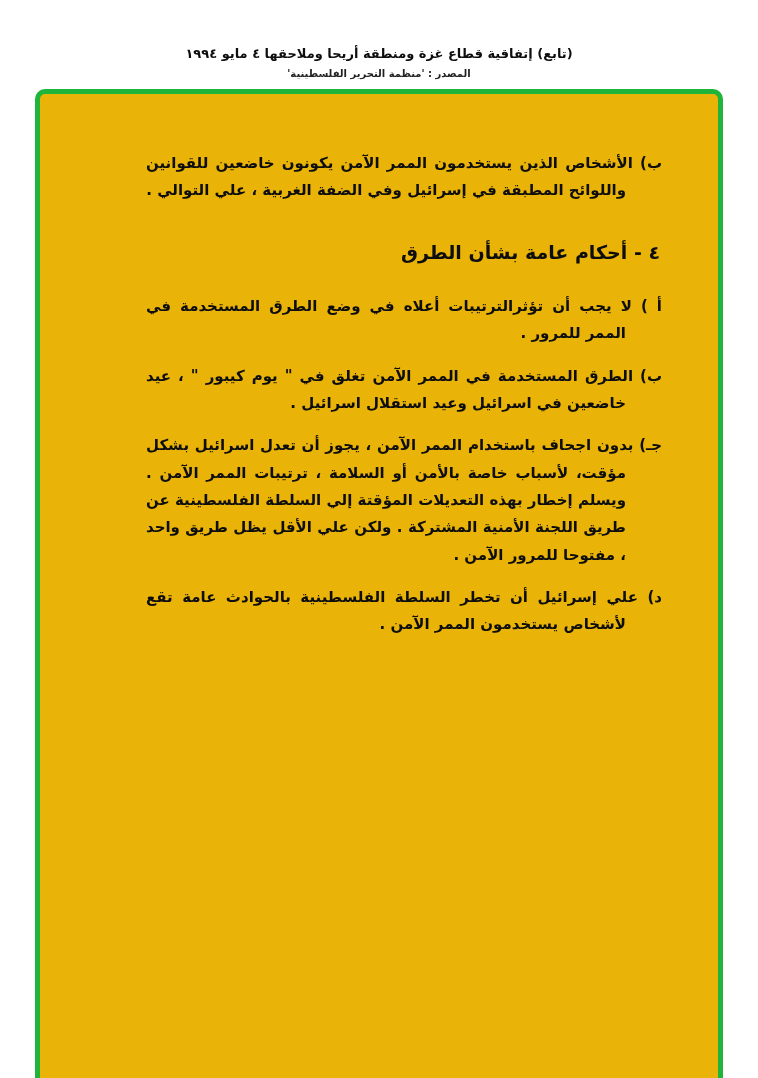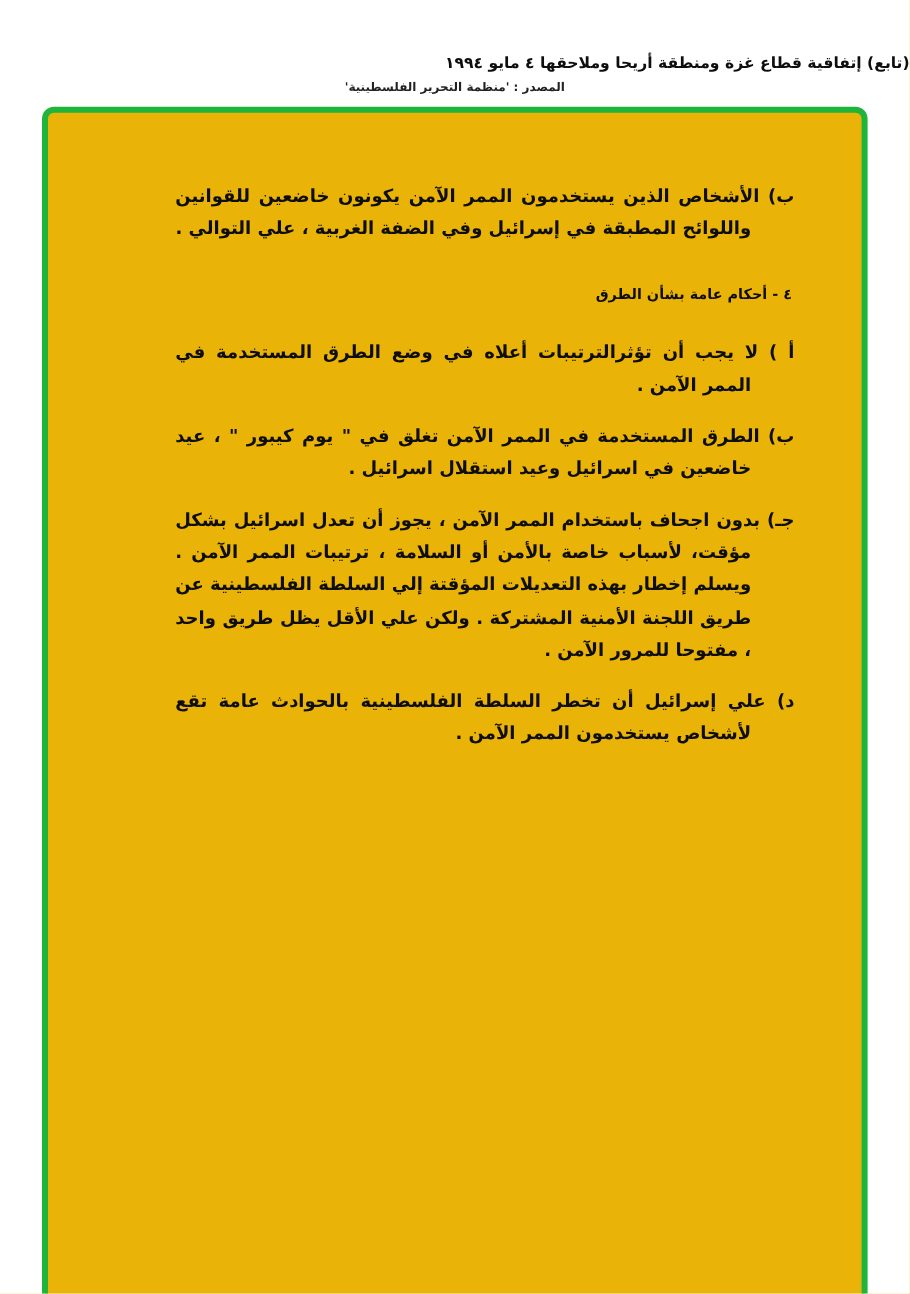--- a/index.html
+++ b/index.html
@@ -14,21 +14,20 @@
     overflow: hidden;
   }
   .header {
     padding-top: 46px;
     text-align: center;
     direction: rtl;
   }
   .header-title {
     font-size: 13px;
     font-weight: 700;
-    text-align: right;
   }
   .header-source {
     margin-top: 7px;
     font-size: 10px;
     font-weight: 700;
     color: #222;
   }
   .frame {
     width: 688px;
     height: 1018px;
@@ -46,21 +45,21 @@
     text-align: justify;
     color: #0e0e0e;
   }
   .item {
     padding-right: 36px;
     text-indent: -36px;
     margin-bottom: 15px;
   }
   .heading {
     margin: 30px 2px 24px 0;
-    font-size: 12px;
+    font-size: 19px;
     font-weight: 700;
     text-align: right;
   }
   .marker {
     white-space: pre;
   }
   .footer {
     margin-top: 9px;
     text-align: center;
     font-size: 13px;
@@ -72,20 +71,20 @@
 
 <div class="header">
   <div class="header-title">(تابع) إتفاقية قطاع غزة ومنطقة أريحا وملاحقها ٤ مايو ١٩٩٤</div>
   <div class="header-source">المصدر :  'منظمة التحرير الفلسطينية'</div>
 </div>
 
 <div class="frame">
   <div class="content" id="content">
       <div class="item"><span class="marker">ب) </span><span>الأشخاص الذين يستخدمون الممر الآمن يكونون خاضعين للقوانين واللوائح المطبقة في إسرائيل وفي الضفة الغربية ،  علي التوالي .</span></div>
       <div class="heading">٤ -  أحكام عامة بشأن الطرق</div>
-      <div class="item"><span class="marker">أ ) </span><span>لا يجب أن تؤثرالترتيبات أعلاه في وضع الطرق المستخدمة في الممر الآمن .</span></div>
+      <div class="item"><span class="marker">أ ) </span><span>لا يجب أن تؤثرالترتيبات أعلاه في وضع الطرق المستخدمة في الممر للمرور .</span></div>
       <div class="item"><span class="marker">ب) </span><span>الطرق المستخدمة في الممر الآمن تغلق في " يوم كيبور " ،  عيد خاضعين في اسرائيل وعيد استقلال اسرائيل .</span></div>
       <div class="item"><span class="marker">جـ) </span><span>بدون اجحاف باستخدام الممر الآمن ، يجوز أن تعدل اسرائيل بشكل مؤقت، لأسباب خاصة بالأمن أو السلامة ، ترتيبات الممر الآمن . ويسلم إخطار بهذه التعديلات المؤقتة إلي السلطة الفلسطينية عن طريق اللجنة الأمنية المشتركة . ولكن علي الأقل يظل طريق واحد ،  مفتوحا للمرور الآمن .</span></div>
       <div class="item"><span class="marker">د) </span><span>علي إسرائيل أن تخطر السلطة الفلسطينية بالحوادث عامة تقع لأشخاص يستخدمون الممر الآمن .</span></div>
     </div>
 </div>
 
 <div class="footer">84</div>
 
 </body></html>

